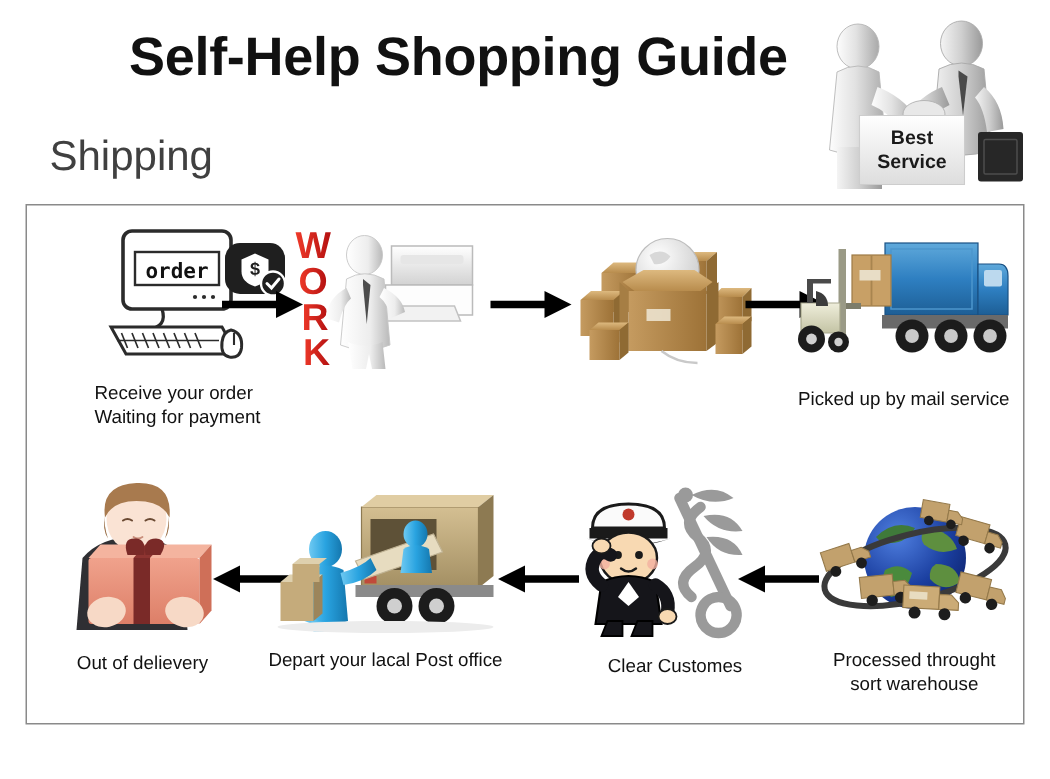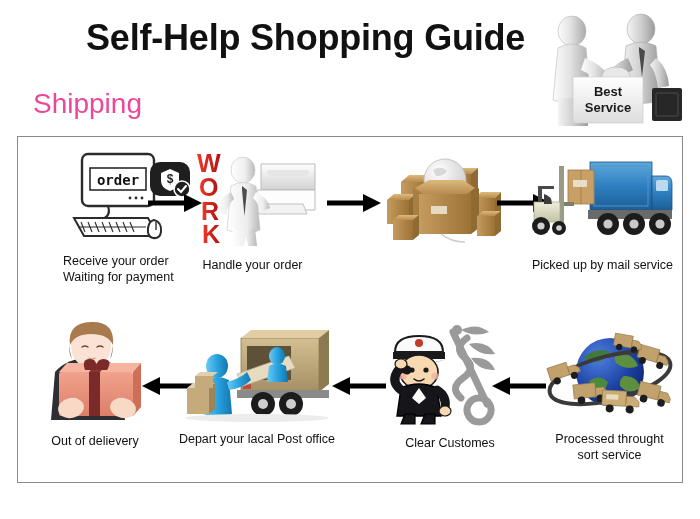--- a/index.html
+++ b/index.html
@@ -13,21 +13,21 @@
   .page{position:relative;width:632px;height:519px;}
 
   
   .title{
     position:absolute;left:86px;top:17px;
     font-size:36px;font-weight:bold;color:#111;
     letter-spacing:-0.2px;white-space:nowrap;
   }
   .subtitle{
     position:absolute;left:33px;top:88px;
-    font-size:28px;font-weight:normal;color:#ec4899;
+    font-size:28px;font-weight:normal;color:#404040;
     white-space:nowrap;
   }
 
   
   .logo{position:absolute;left:546px;top:14px;width:146px;height:118px;}
   .logo svg{display:block;}
 
   
   .frame{
     position:absolute;left:17px;top:136px;
@@ -198,24 +198,20 @@
         <g>
           <ellipse cx="60" cy="22" rx="12" ry="13" fill="url(#gWht)" stroke="#c6c6c6" stroke-width="0.6"></ellipse>
           <path d="M48 38 q12 -7 25 0 l4 44 q-17 7 -33 0 z" fill="url(#gWht)" stroke="#c6c6c6" stroke-width="0.6"></path>
           <path d="M59 38 l5 4 -2.5 26 -2.5 -26 z" fill="#4d4d4d"></path>
           <path d="M48 44 q-12 6 -14 20 l9 3 q3 -12 8 -16 z" fill="url(#gWht)"></path>
           <path d="M73 44 q12 6 14 16 l-9 4 q-3 -10 -8 -14 z" fill="url(#gWht)"></path>
           <path d="M49 80 q11 5 23 0 l2 18 h-9 l-2 -10 -2 10 h-9 z" fill="url(#gWht)"></path>
         </g>
       </svg>
     </div>
-    <div class="cap">
-      <span>Handle your order</span>
-      <span class="l2"></span>
-    </div>
   </div>
 
   <div class="arrow" style="left:325px;top:190px;">
     <svg width="58" height="26" viewBox="0 0 58 26">
       <line x1="2" y1="13" x2="40" y2="13" stroke="#000" stroke-width="5"></line>
       <polygon points="38,4 56,13 38,22" fill="#000"></polygon>
     </svg>
   </div>
 
   <div class="step" style="left:371px;top:150px;width:145px;">
@@ -573,17 +569,17 @@
             <rect x="0" y="-9" width="18" height="12" fill="#c2a16d" stroke="#94794a" stroke-width="0.7"></rect>
             <path d="M18 -5 h6 l4 4 v4 h-10 z" fill="#c2a16d" stroke="#94794a" stroke-width="0.7"></path>
             <circle cx="6" cy="4" r="3.2" fill="#1d1d1d"></circle>
               <circle cx="21" cy="4" r="3.2" fill="#1d1d1d"></circle>
           </g>
         </g>
       </svg>
     </div>
     <div class="cap">
       <span>Processed throught</span>
-      <span class="l2">sort service</span>
+      <span class="l2">sort warehouse</span>
     </div>
   </div>
 
 </div>
 
 </body></html>

